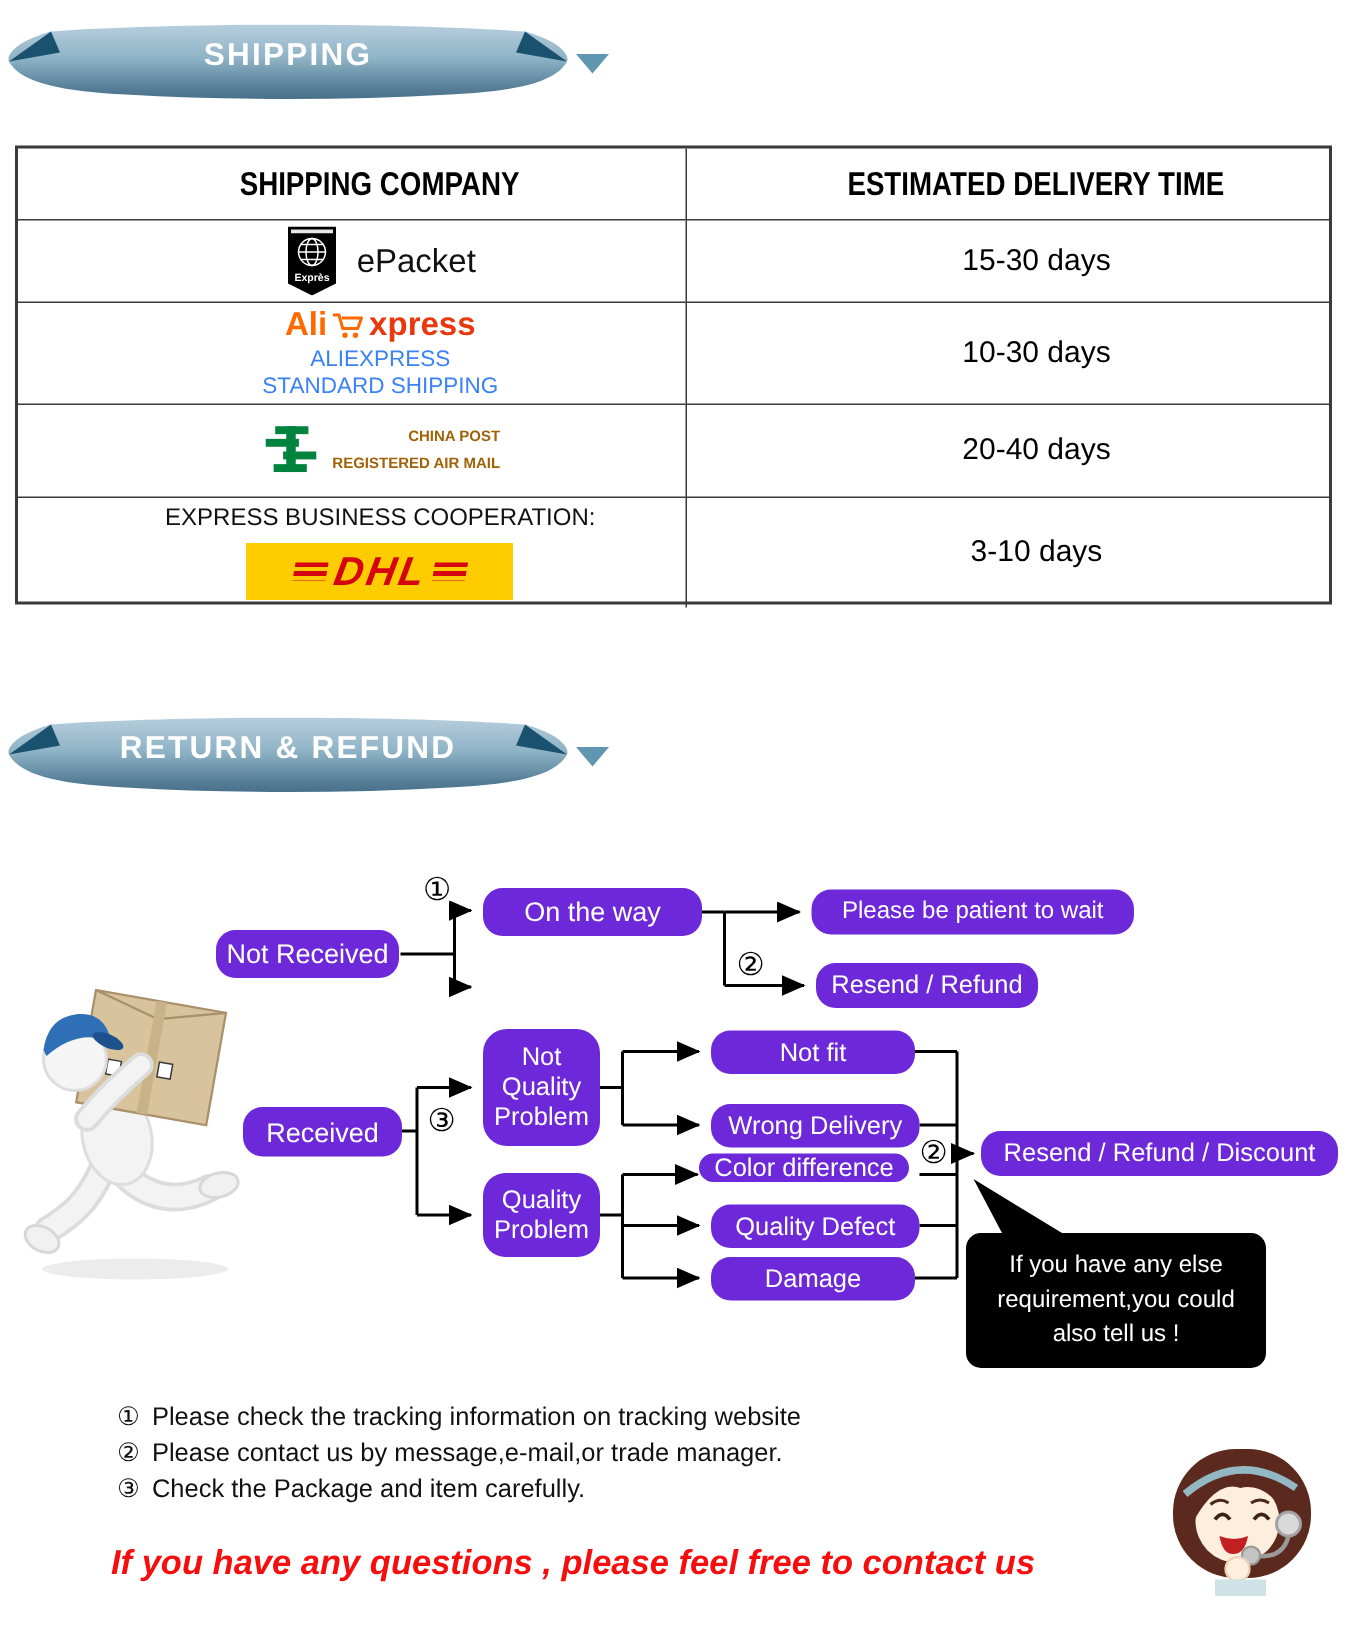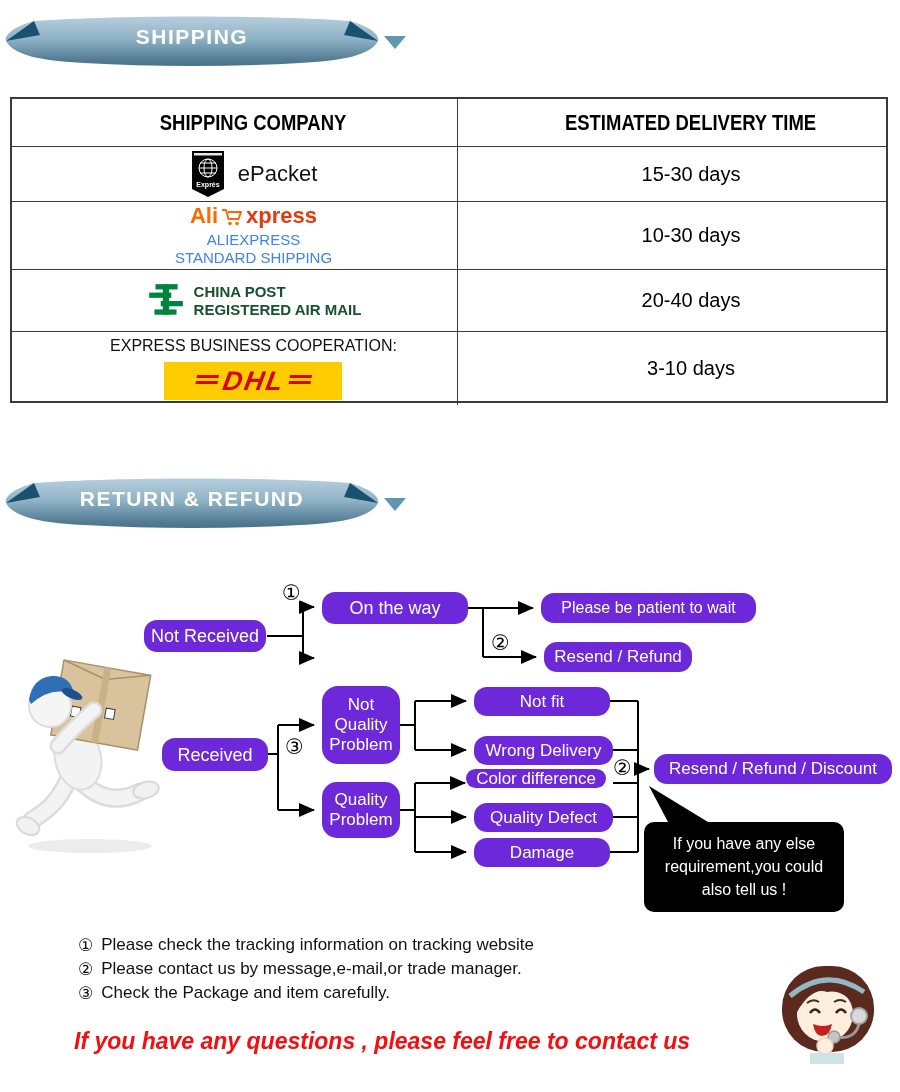--- a/index.html
+++ b/index.html
@@ -37,21 +37,21 @@
   .th span { font-weight:bold; font-size:22px; color:#000; display:inline-block; transform:scaleX(.84); white-space:nowrap; }
   .days { font-size:20px; color:#000; }
   .logo-row { display:flex; align-items:center; gap:12px; }
   .epacket-name { font-size:22px; color:#111; }
   .stack { display:flex; flex-direction:column; align-items:center; }
   .ali-line { display:flex; align-items:flex-end; gap:2px; margin-bottom:4px; }
   .ali-a { color:#ff6a00; font-weight:bold; font-size:22px; line-height:1; }
   .ali-x { color:#e8380d; font-weight:bold; font-size:22px; line-height:1; }
   .subline { font-size:15px; color:#3b82f6; line-height:18px; text-align:center; }
   .cp-row { display:flex; align-items:center; gap:8px; }
-  .cp-text { font-size:15px; font-weight:600; color:#14532d; line-height:18px; text-align:left; }
+  .cp-text { font-size:10px; font-weight:600; color:#a16207; line-height:18px; text-align:right; }
   .dhl-label { font-size:16px; color:#111; margin-bottom:7px; }
   .dhl-box {
     width:178px; height:38px; background:#ffcc00; display:flex; align-items:center; justify-content:center; gap:5px;
   }
   .dhl-word {
     color:#d40511; font-weight:800; font-style:italic; font-size:27px; letter-spacing:2px;
     transform:skewX(-10deg); line-height:1;
   }
   .dhl-stripes { width:22px; height:12px;
     background:repeating-linear-gradient(#d40511 0 3px, #ffcc00 3px 6px); }

